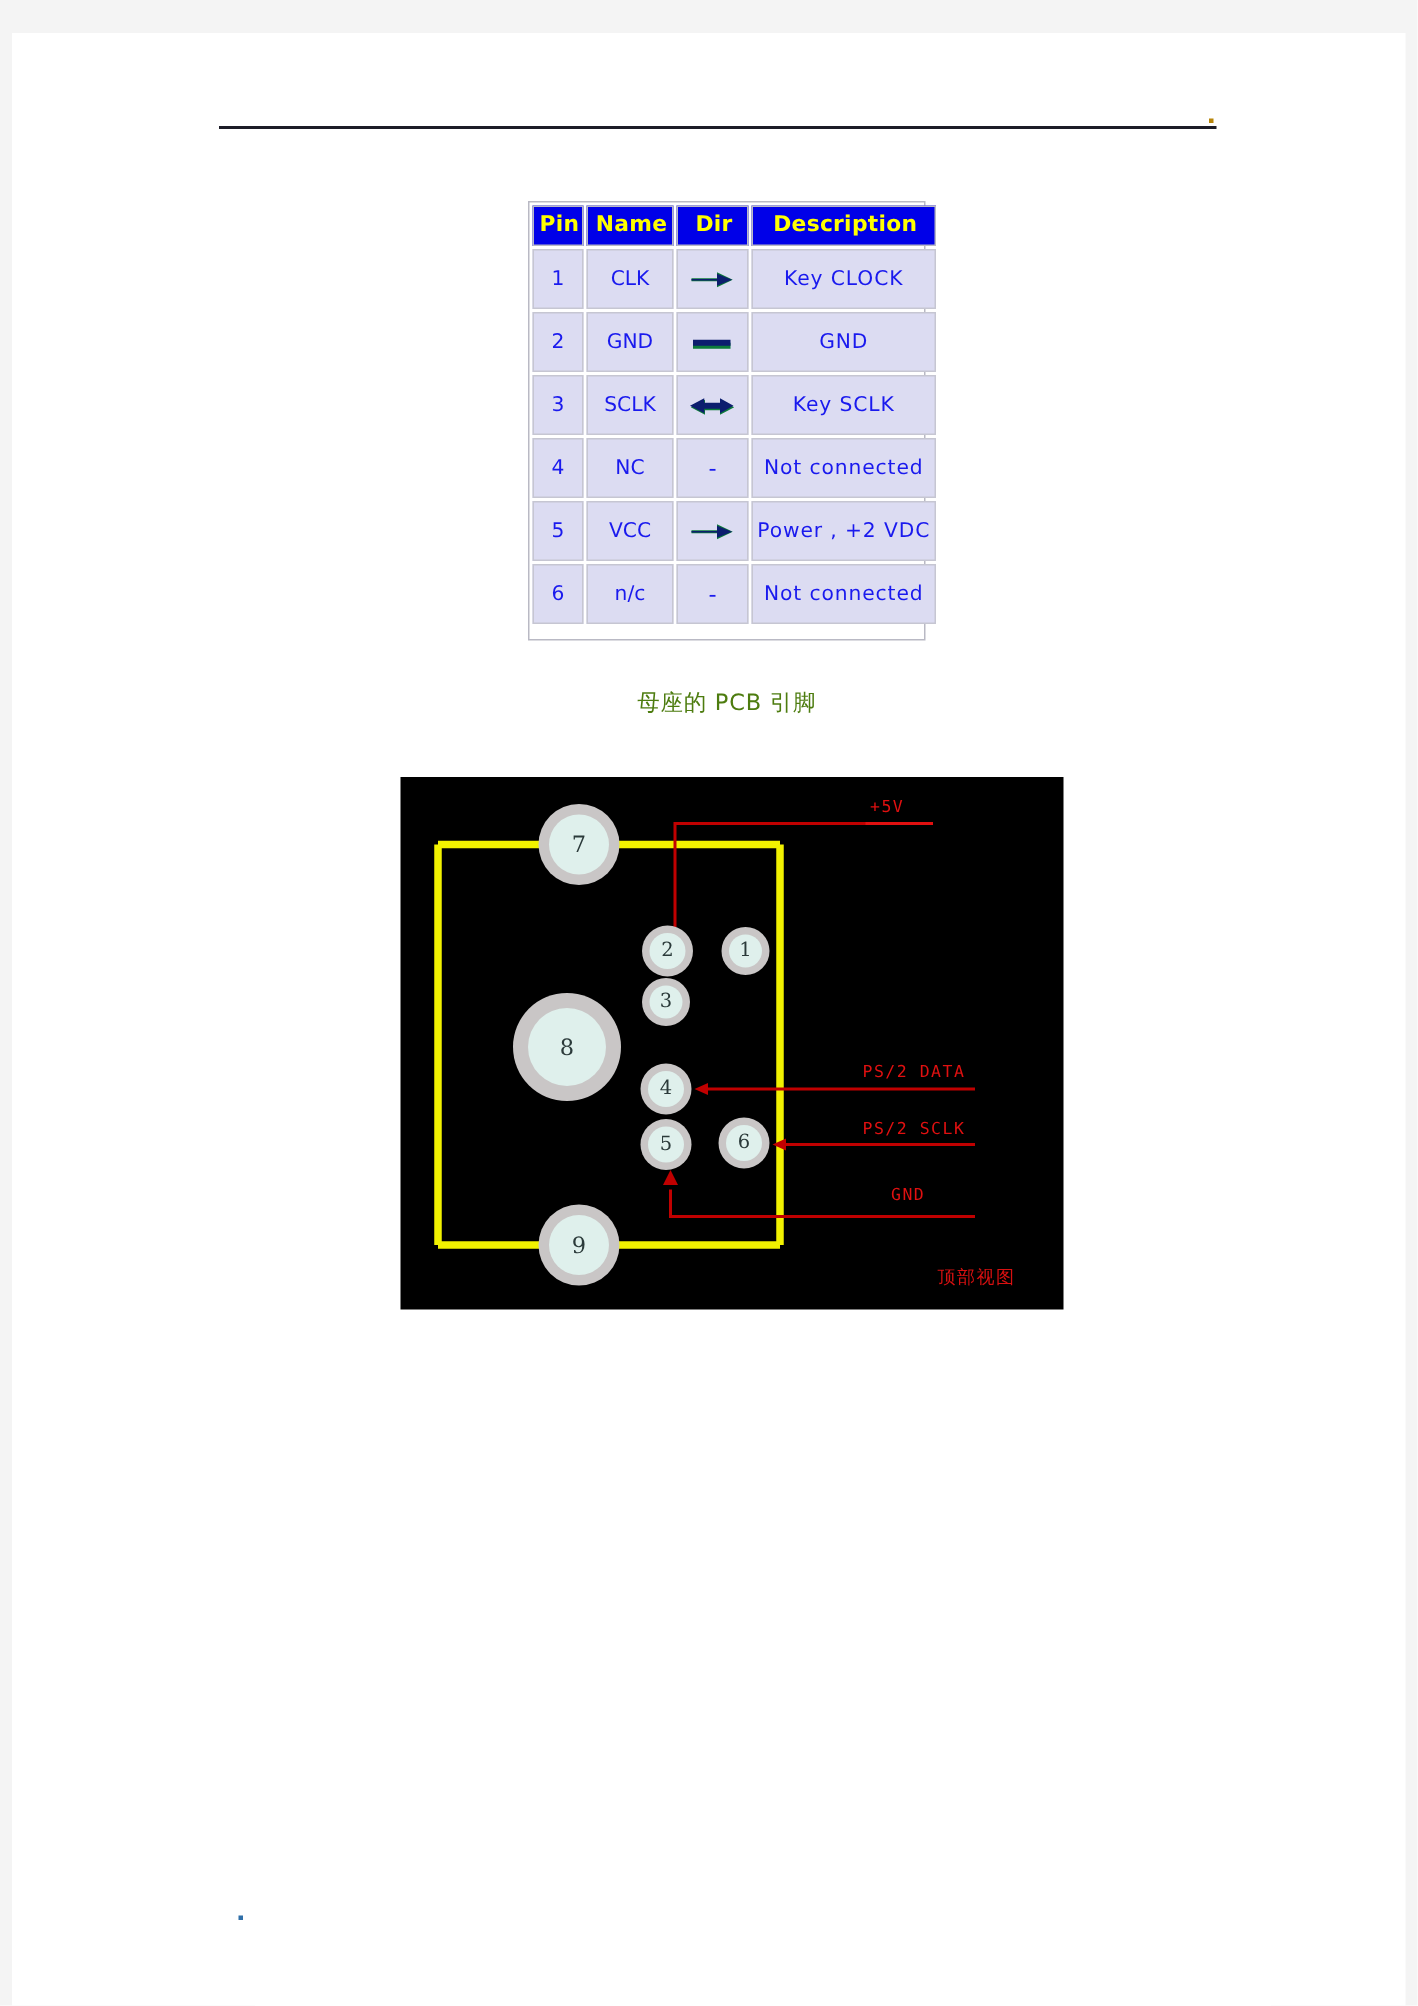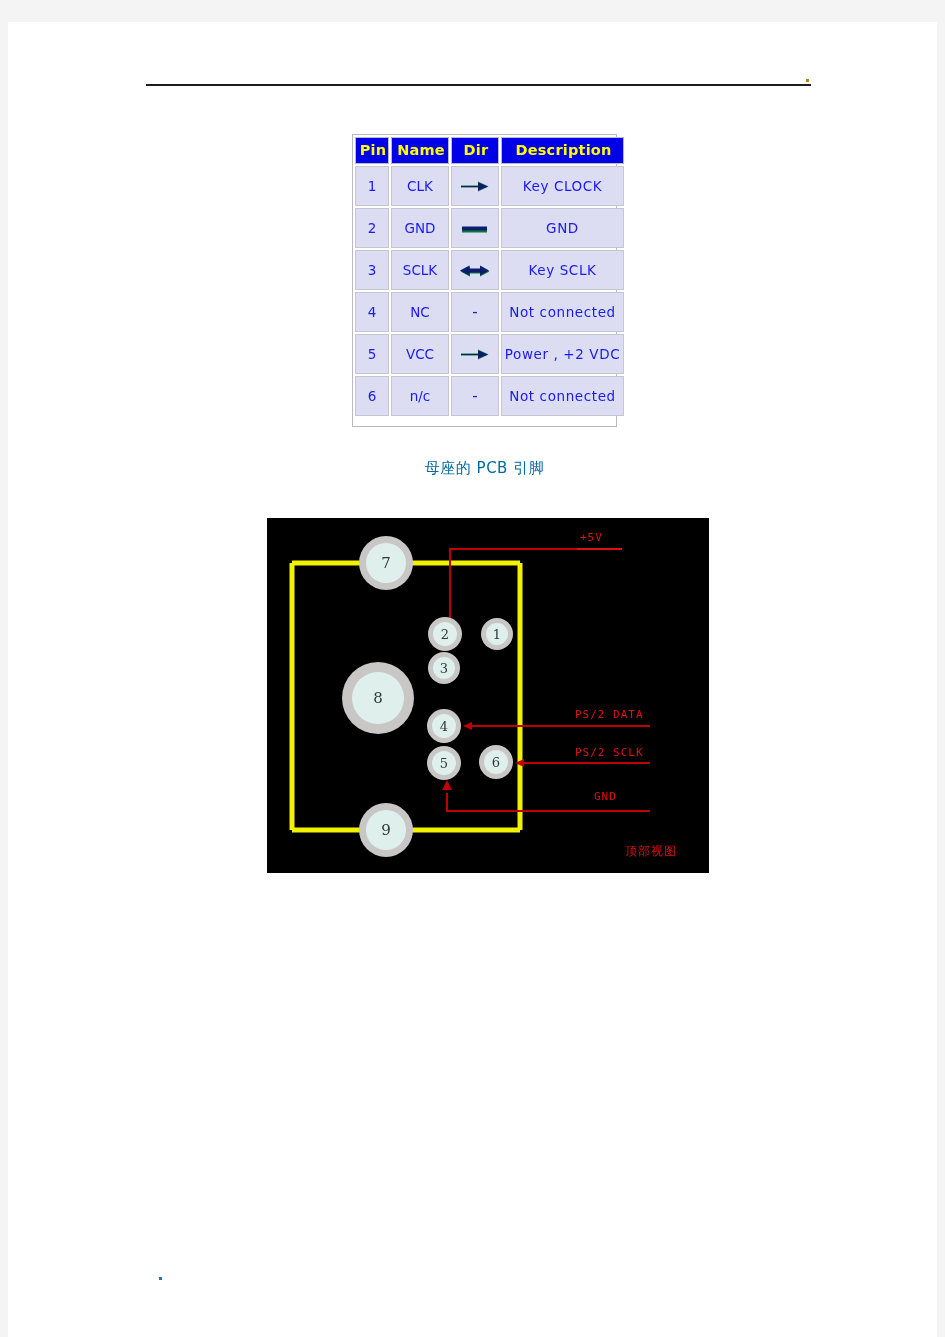--- a/index.html
+++ b/index.html
@@ -105,21 +105,21 @@
 
   
   #pcb-caption {
     position: absolute;
     left: 344px;
     top: 437px;
     width: 265px;
     text-align: center;
     font-family: "DejaVu Sans", "Liberation Sans", sans-serif;
     font-size: 15px;
-    color: #0369a1;
+    color: #4d7c0f;
     letter-spacing: 0.5px;
   }
 
   
   #pcb-figure {
     position: absolute;
     left: 259px;
     top: 496px;
     width: 442px;
     height: 355px;

